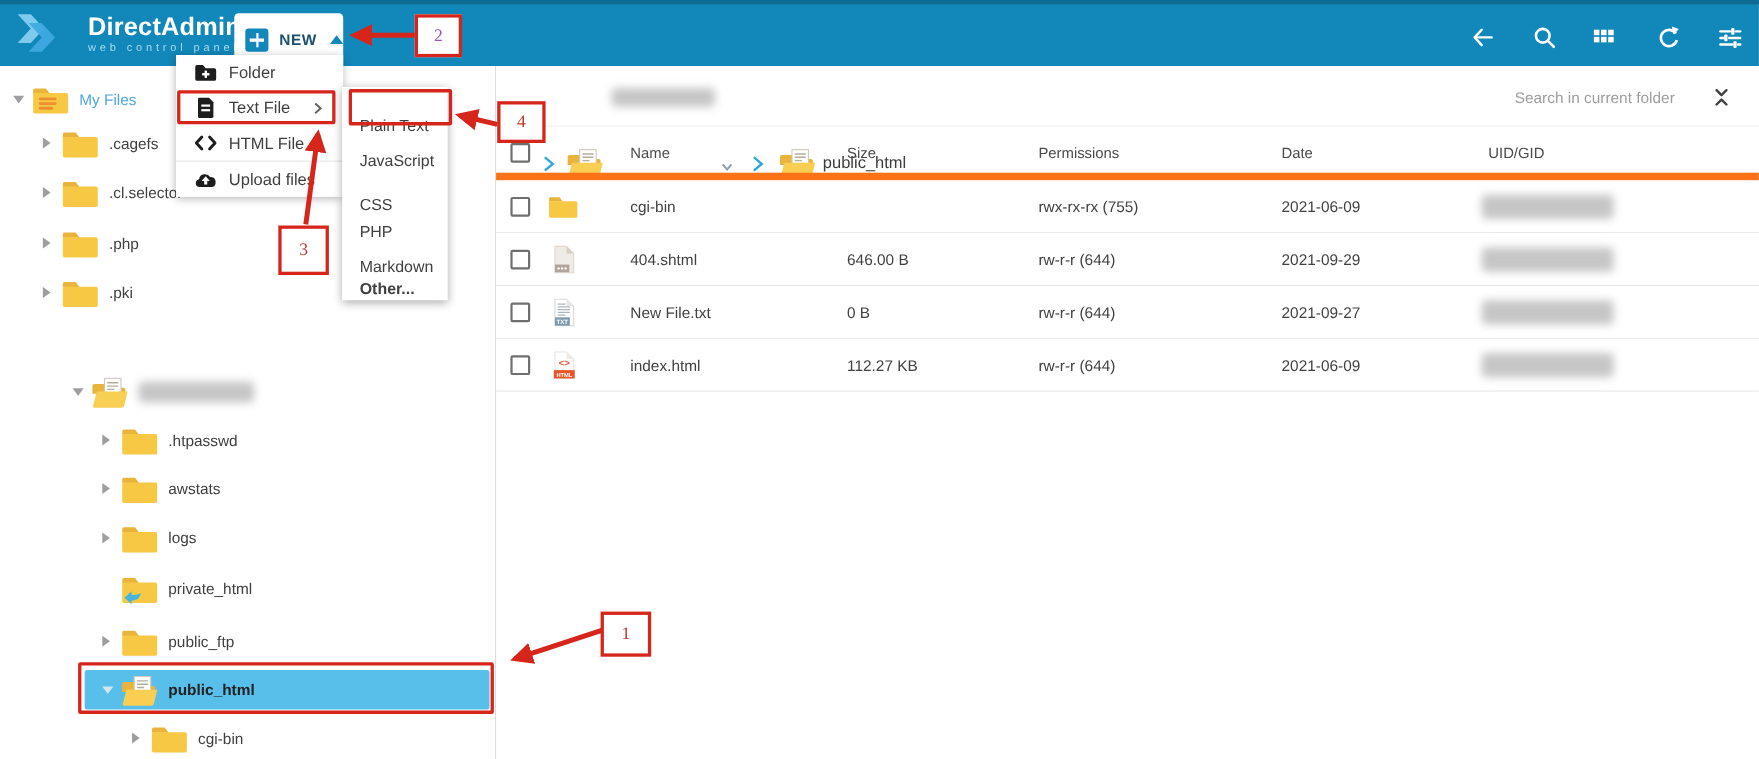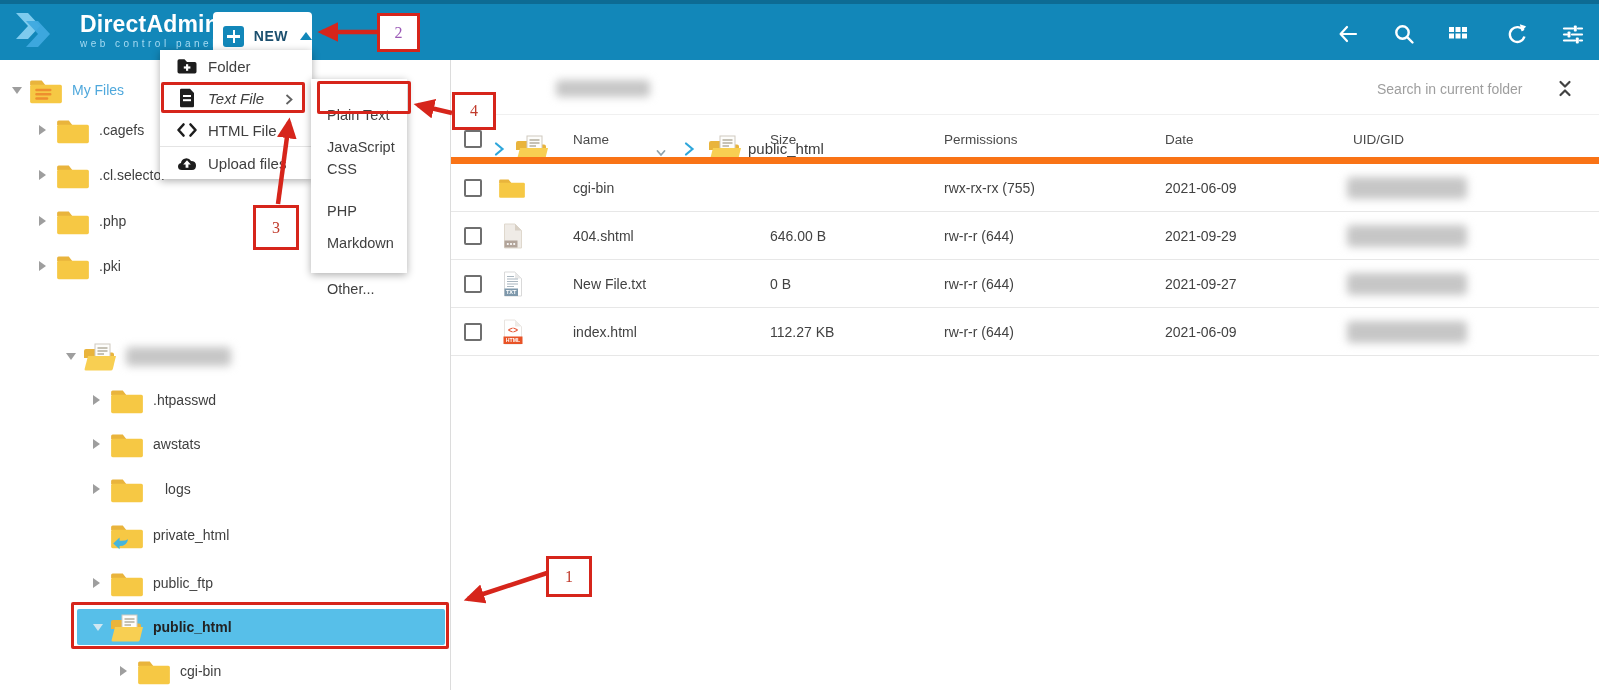--- a/index.html
+++ b/index.html
@@ -150,21 +150,21 @@
 
   <div class="menu-panel" id="menuPanel">
       <div class="menu-item" style="top: 0px;">
         <span class="mi-icon"><svg width="22" height="22" viewBox="0 0 22 22">
             <path d="M1.5 6 Q1.5 4.2 3.2 4.2 H8.5 L11 7 H18.8 Q20.5 7 20.5 8.7 V16.8 Q20.5 18.5 18.8 18.5 H3.2 Q1.5 18.5 1.5 16.8 Z" fill="#1D1D1D"></path>
             <rect x="10" y="9.2" width="2.2" height="6.6" fill="#fff"></rect>
             <rect x="7.8" y="11.4" width="6.6" height="2.2" fill="#fff"></rect>
           </svg></span>
     <span class="mi-label">Folder</span>
       </div>
-      <div class="menu-item" style="top: 32px; font-style: italic;">
+      <div class="menu-item" style="top: 32px;">
         <span class="mi-icon"><svg width="22" height="22" viewBox="0 0 22 22">
             <path d="M4 3 Q4 1.8 5.2 1.8 H14 L18 6 V19 Q18 20.2 16.8 20.2 H5.2 Q4 20.2 4 19 Z" fill="#1D1D1D"></path>
             <rect x="7" y="8" width="8" height="2" fill="#fff"></rect>
             <rect x="7" y="12.2" width="8" height="2" fill="#fff"></rect>
           </svg></span>
     <span class="mi-label">Text File</span>
         <span class="mi-sub">
       <svg width="10" height="13" viewBox="0 0 10 13" fill="none" stroke="#616161" stroke-width="1.8">
             <path d="M2.5 2 L7.5 6.5 L2.5 11"></path>
           </svg></span>
@@ -186,30 +186,30 @@
       <div class="menu-divider"></div>
     </div>
 
   <div class="submenu-panel" id="submenuPanel">
       <div class="submenu-item" style="top: 2px;">
         <span>Plain Text</span>
       </div>
       <div class="submenu-item" style="top: 34px;">
         <span>JavaScript</span>
       </div>
-      <div class="submenu-item" style="top: 56px;">
+      <div class="submenu-item" style="top: 74px;">
         <span>CSS</span>
       </div>
       <div class="submenu-item" style="top: 98px;">
         <span>PHP</span>
       </div>
       <div class="submenu-item" style="top: 130px;">
         <span>Markdown</span>
       </div>
-      <div class="submenu-item" style="top: 176px;">
+      <div class="submenu-item" style="top: 150px; font-weight: bold;">
         <span>Other...</span>
       </div>
     </div>
 
   <div class="sidebar" id="sidebarTree">
       <div class="tree-row" style="top: 9px;">
         <span class="caret caret-down " style="left:12px"></span>
         <span class="tree-icon" style="left:28px"><svg width="36" height="30" viewBox="0 0 34 28">
  <path d="M2 9 V5.5 Q2 4 3.5 4 H13 L16.5 8.5 H2 Z" fill="#E9B43C"></path>
  <rect x="2" y="8" width="30" height="17.5" rx="1.5" fill="#F6C844"></rect>
@@ -276,21 +276,21 @@
  <rect x="2" y="8" width="30" height="17.5" rx="1.5" fill="#F6C844"></rect>
           </svg></span>
         <span class="tree-label   " style="left:153px">awstats</span>
       </div>
       <div class="tree-row" style="top: 408px;">
         <span class="caret caret-right " style="left:93px"></span>
         <span class="tree-icon" style="left:109px"><svg width="36" height="30" viewBox="0 0 34 28">
  <path d="M2 9 V5.5 Q2 4 3.5 4 H13 L16.5 8.5 H2 Z" fill="#E9B43C"></path>
  <rect x="2" y="8" width="30" height="17.5" rx="1.5" fill="#F6C844"></rect>
           </svg></span>
-        <span class="tree-label   " style="left:165px">logs</span>
+        <span class="tree-label   " style="left:153px">logs</span>
       </div>
       <div class="tree-row" style="top: 454px;">
         <span class="tree-icon" style="left:109px"><svg width="36" height="30" viewBox="0 0 34 28">
  <path d="M2 9 V5.5 Q2 4 3.5 4 H13 L16.5 8.5 H2 Z" fill="#E9B43C"></path>
  <rect x="2" y="8" width="30" height="17.5" rx="1.5" fill="#F6C844"></rect>
  <path d="M4 25 Q5 18.5 12 18.5 V15.5 L18 21 L12 26.5 V23.5 Q7 23 4 25 Z" fill="#45B5DC" transform="rotate(180 11 21)"></path>
           </svg></span>
         <span class="tree-label   " style="left:153px">private_html</span>
       </div>
       <div class="tree-row" style="top: 502px; padding-left: 12px;">

